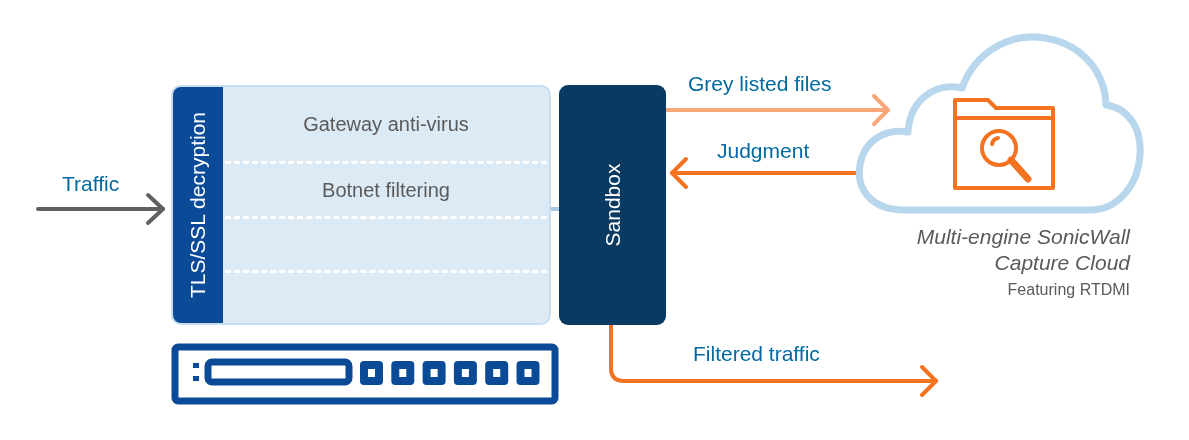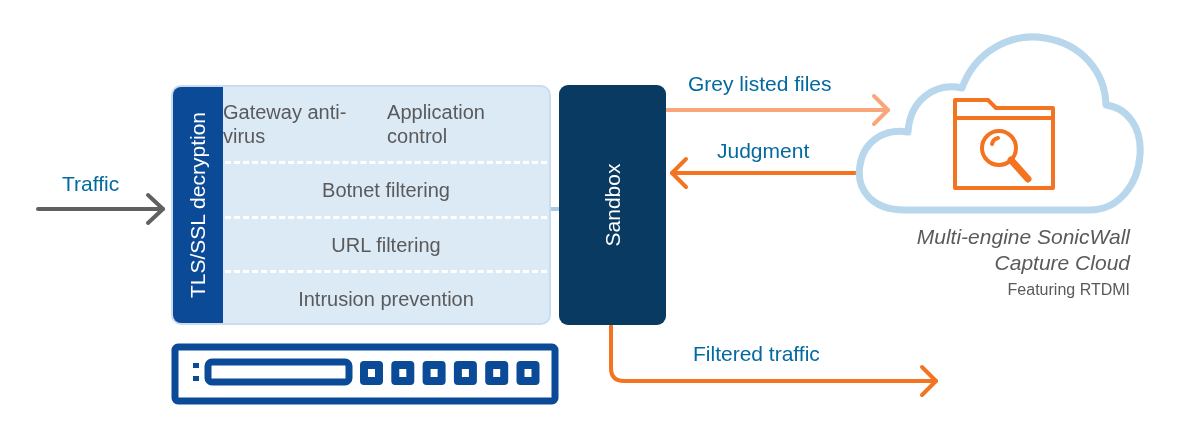--- a/index.html
+++ b/index.html
@@ -90,34 +90,27 @@
 </svg>
 
 <div class="label" style="left:62px; top:172px;">Traffic</div>
 
 <div class="panel">
   <div class="panel-side">
     <div class="panel-side-text">TLS/SSL decryption</div>
   </div>
   <div class="svc" style="top:0; height:74px;">
     <span>Gateway anti-virus</span>
-    <span>Application control</span>
   </div>
   <div class="dash" style="top:74px;"></div>
   <div class="svc" style="top:77px; height:52px;">
     <span>Botnet filtering</span>
   </div>
   <div class="dash" style="top:129px;"></div>
-  <div class="svc" style="top:132px; height:52px;">
-    <span>URL filtering</span>
-  </div>
   <div class="dash" style="top:183px;"></div>
-  <div class="svc" style="top:186px; height:52px;">
-    <span>Intrusion prevention</span>
-  </div>
 </div>
 
 <div class="sandbox">
   <div class="sandbox-text">Sandbox</div>
 </div>
 
 <div class="label" style="left:688px; top:72px;">Grey listed files</div>
 <div class="label" style="left:717px; top:139px;">Judgment</div>
 <div class="label" style="left:693px; top:342px;">Filtered traffic</div>
 

